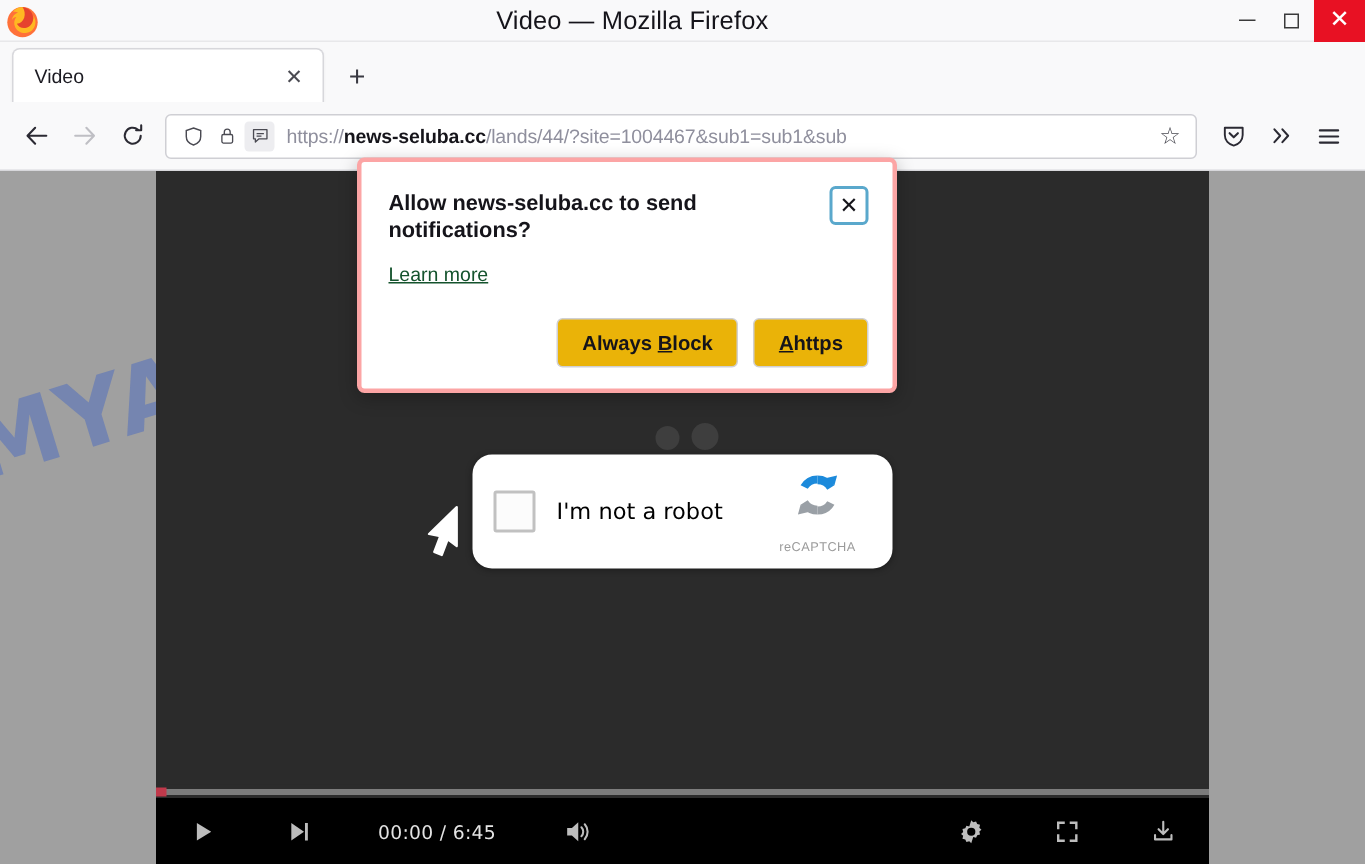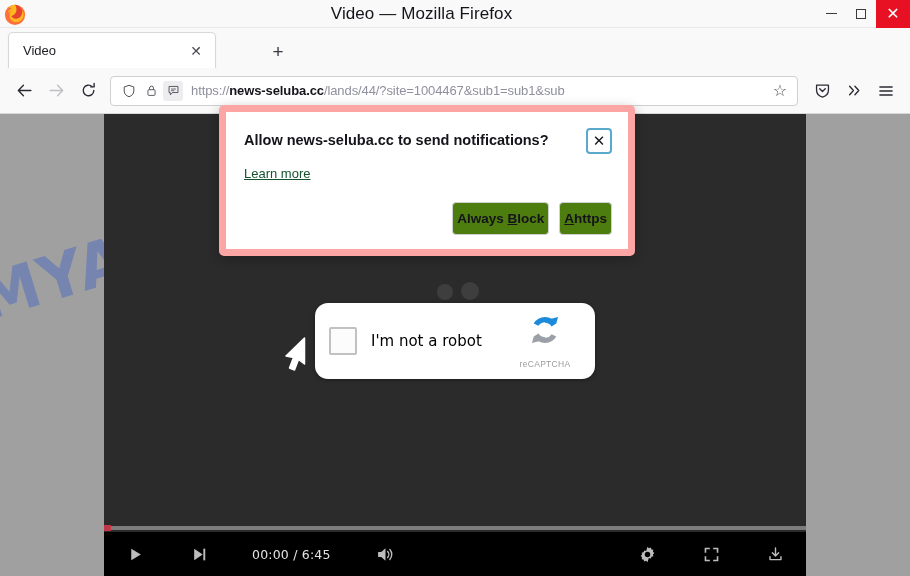--- a/index.html
+++ b/index.html
@@ -31,21 +31,21 @@
   }
   .win-btn.close { width: 34px; background: #e81123; color: #fff; }
   .win-btn .bar-min { width: 11px; height: 1.5px; background: #3a3a3a; }
   .win-btn .sq-max { width: 10px; height: 10px; border: 1.5px solid #3a3a3a; }
   .win-btn .x-close { font-size: 16px; line-height: 1; font-weight: 300; }
 
   
   .tabstrip {
     position: absolute; top: 28px; left: 0; width: 910px; height: 40px;
     background: #f9f9fa;
-    display: flex; align-items: flex-end; padding-left: 8px; gap: 40px;
+    display: flex; align-items: flex-end; padding-left: 8px;
   }
   .tab {
     width: 208px; height: 36px;
     background: #fff;
     border: 1px solid #d7d7db; border-bottom: none;
     border-radius: 5px 5px 0 0;
     display: flex; align-items: center;
     padding: 0 10px 0 14px;
     box-shadow: 0 1px 2px rgba(0,0,0,.06);
   }
@@ -159,45 +159,45 @@
   }
   .timecode {
     font-size: 12.5px; color: #e4e4e4; margin: 0 8px 0 6px;
     font-family: "DejaVu Sans", sans-serif; letter-spacing: .2px;
     flex: 0 0 auto; white-space: nowrap;
   }
   .ctrl-spacer { flex: 1 1 auto; }
 
   
   .notif {
-    position: absolute; left: 219px; top: 105px;
-    width: 416px;
-    background: #fff; border: 7px solid #fca5a5; border-radius: 5px;
+    position: absolute; left: 238px; top: 105px;
+    width: 360px;
+    background: #fff; border: 3px solid #fca5a5; border-radius: 5px;
     box-shadow: 0 3px 12px rgba(0,0,0,.26);
     z-index: 50; padding: 16px 16px 14px 18px;
   }
   .notif-head { display: flex; align-items: flex-start; }
   .notif-title {
     flex: 1 1 auto; font-size: 14.5px; font-weight: 700; color: #15141a;
     line-height: 1.25; padding-top: 3px;
   }
   .notif-close {
     width: 26px; height: 26px; flex: 0 0 auto;
     border: 2px solid #5aa8cc; border-radius: 4px;
     display: flex; align-items: center; justify-content: center;
     color: #15141a; font-size: 15px; font-weight: 400;
   }
   .notif-link {
     display: inline-block; margin-top: 12px;
     font-size: 13px; color: #14532d; text-decoration: underline;
   }
   .notif-actions { display: flex; justify-content: flex-end; gap: 10px; margin-top: 20px; }
   .notif-btn {
-    background: #4d7c0f; border: 1px solid #d0d0d3; border-radius: 4px;
-    padding: 8px 4px; font-size: 13.5px; font-weight: 700; color: #15141a;
+    background: #eab308; border: 1px solid #d0d0d3; border-radius: 4px;
+    padding: 8px 16px; font-size: 13.5px; font-weight: 700; color: #15141a;
     white-space: nowrap;
   }
   .notif-btn u { text-decoration: underline; }
 </style>
 </head>
 <body>
 
 <div id="app">
 
   <div class="titlebar">

